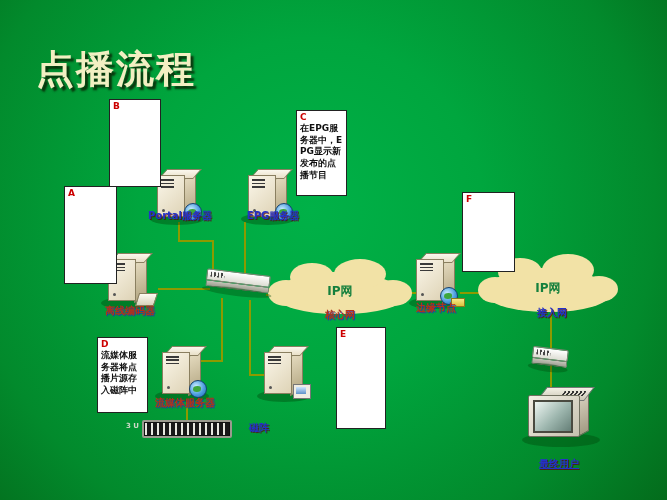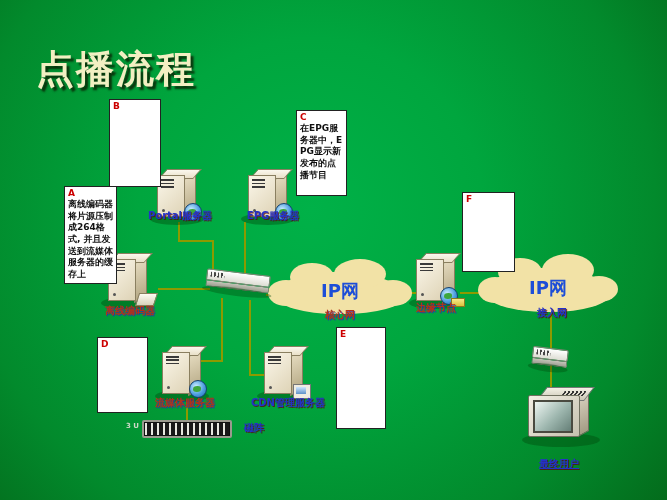--- a/index.html
+++ b/index.html
@@ -39,21 +39,21 @@
   .mini-pc{position:absolute;right:-7px;bottom:-2px;width:16px;height:13px;background:#f0ede2;border:1px solid #777;}
   .mini-pc::after{content:'';position:absolute;left:2px;top:2px;width:10px;height:7px;background:linear-gradient(#cfe6ff,#5f93c8);}
   .media-chip{position:absolute;right:-9px;bottom:-3px;width:12px;height:7px;background:linear-gradient(#f6e98a,#d9c23c);border:1px solid #8a7a20;}
   
   .lbl{position:absolute;font-size:10px;font-weight:bold;text-align:center;white-space:nowrap;}
   .lbl-blue{color:#2431c8;text-shadow:1px 1px 0 rgba(90,10,10,.75);}
   .lbl-red{color:#b5301a;text-shadow:1px 1px 0 rgba(30,50,190,.75);}
   
   .cloud{position:absolute;background:#f2e2a6;border-radius:46% 54% 50% 50%/60% 62% 42% 44%;}
   .cloud .lobe{position:absolute;background:#f2e2a6;border-radius:50%;}
-  .cloud .cl-text{position:absolute;left:0;right:0;top:50%;transform:translateY(-58%);text-align:center;color:#1d4ed8;font-weight:bold;font-size:18px;}
+  .cloud .cl-text{position:absolute;left:0;right:0;top:50%;transform:translateY(-58%);text-align:center;color:#15803d;font-weight:bold;font-size:12px;}
   
   .sw{position:absolute;transform:rotate(7deg);}
   .sw-bar{height:10px;background:linear-gradient(#ffffff,#dcdcd2);border:1px solid #848478;border-radius:2px;position:relative;}
   .sw-bar::before{content:'';position:absolute;left:3px;top:2px;width:14px;height:5px;background:repeating-linear-gradient(90deg,#444 0 1.5px,transparent 1.5px 3.5px);}
   .sw-base{height:5px;background:linear-gradient(#c6c6ba,#9d9d90);border:1px solid #848478;border-top:none;border-radius:0 0 2px 2px;}
   .sw-shadow{position:absolute;left:-3px;bottom:-6px;width:110%;height:8px;background:rgba(0,70,10,.35);border-radius:50%;}
   
   .disk{position:absolute;background:#111;border:2px solid #9a9a8e;border-radius:2px;}
   .disk-inner{position:absolute;inset:1px;background:repeating-linear-gradient(90deg,#e8e8e0 0 2px,#181818 2px 6px);}
   .disk-u{position:absolute;font-size:7px;color:#cfd8c8;font-weight:bold;}
@@ -170,64 +170,63 @@
   <div class="tower" style="left:262px;top:349px;">
     <div class="t-shadow"></div>
     <div class="t-side"></div>
     <div class="t-top"></div>
     <div class="t-front">
         <div class="t-slots"></div>
         <div class="t-dot"></div>
       </div>
     <div class="mini-pc"></div>
   </div>
-  <div class="lbl lbl-blue" style="left:240px;top:396px;width:96px;">CDN管理服务器</div>
 
   <div class="tower" style="left:414px;top:256px;">
     <div class="t-shadow"></div>
     <div class="t-side"></div>
     <div class="t-top"></div>
     <div class="t-front">
         <div class="t-slots"></div>
         <div class="t-dot"></div>
       </div>
     <div class="globe" style="right:-2px;"></div>
     <div class="media-chip"></div>
   </div>
   <div class="lbl lbl-red" style="left:404px;top:301px;width:64px;">边缘节点</div>
 
   <div class="disk" style="left:142px;top:420px;width:86px;height:14px;">
     <div class="disk-inner"></div>
   </div>
   <div class="disk-u" style="left:126px;top:422px;">3 U</div>
-  <div class="lbl lbl-blue" style="left:234px;top:421px;width:30px;text-align:right;">磁阵</div>
+  <div class="lbl lbl-blue" style="left:249px;top:421px;width:30px;text-align:left;">磁阵</div>
 
   <div class="crt" style="left:528px;top:387px;width:62px;height:56px;">
     <div class="crt-shadow"></div>
     <div class="crt-side"></div>
     <div class="crt-top"></div>
     <div class="crt-body">
       <div class="crt-screen"></div>
     </div>
   </div>
   <div class="lbl lbl-blue" style="left:524px;top:457px;width:70px;text-decoration:underline;">最终用户</div>
 
   <div class="note" style="left:64px;top:186px;width:45px;min-height:92px;">
     <span class="ltr">A</span>
-    <span>离线编码器将片源压制成264格式, 并且发送到流媒体服务器的缓存上</span>
   </div>
   <div class="note" style="left:109px;top:99px;width:44px;min-height:82px;">
     <span class="ltr">B</span>
   </div>
   <div class="note" style="left:296px;top:110px;width:43px;min-height:80px;">
     <span class="ltr">C</span>
     <span>在EPG服务器中，EPG显示新发布的点播节目</span>
   </div>
   <div class="note" style="left:97px;top:337px;width:43px;min-height:70px;">
     <span class="ltr">D</span>
+    <span>流媒体服务器将点播片源存入磁阵中</span>
   </div>
   <div class="note" style="left:336px;top:327px;width:42px;min-height:96px;">
     <span class="ltr">E</span>
   </div>
   <div class="note" style="left:462px;top:192px;width:45px;min-height:74px;">
     <span class="ltr">F</span>
   </div>
 
 </div>
 

